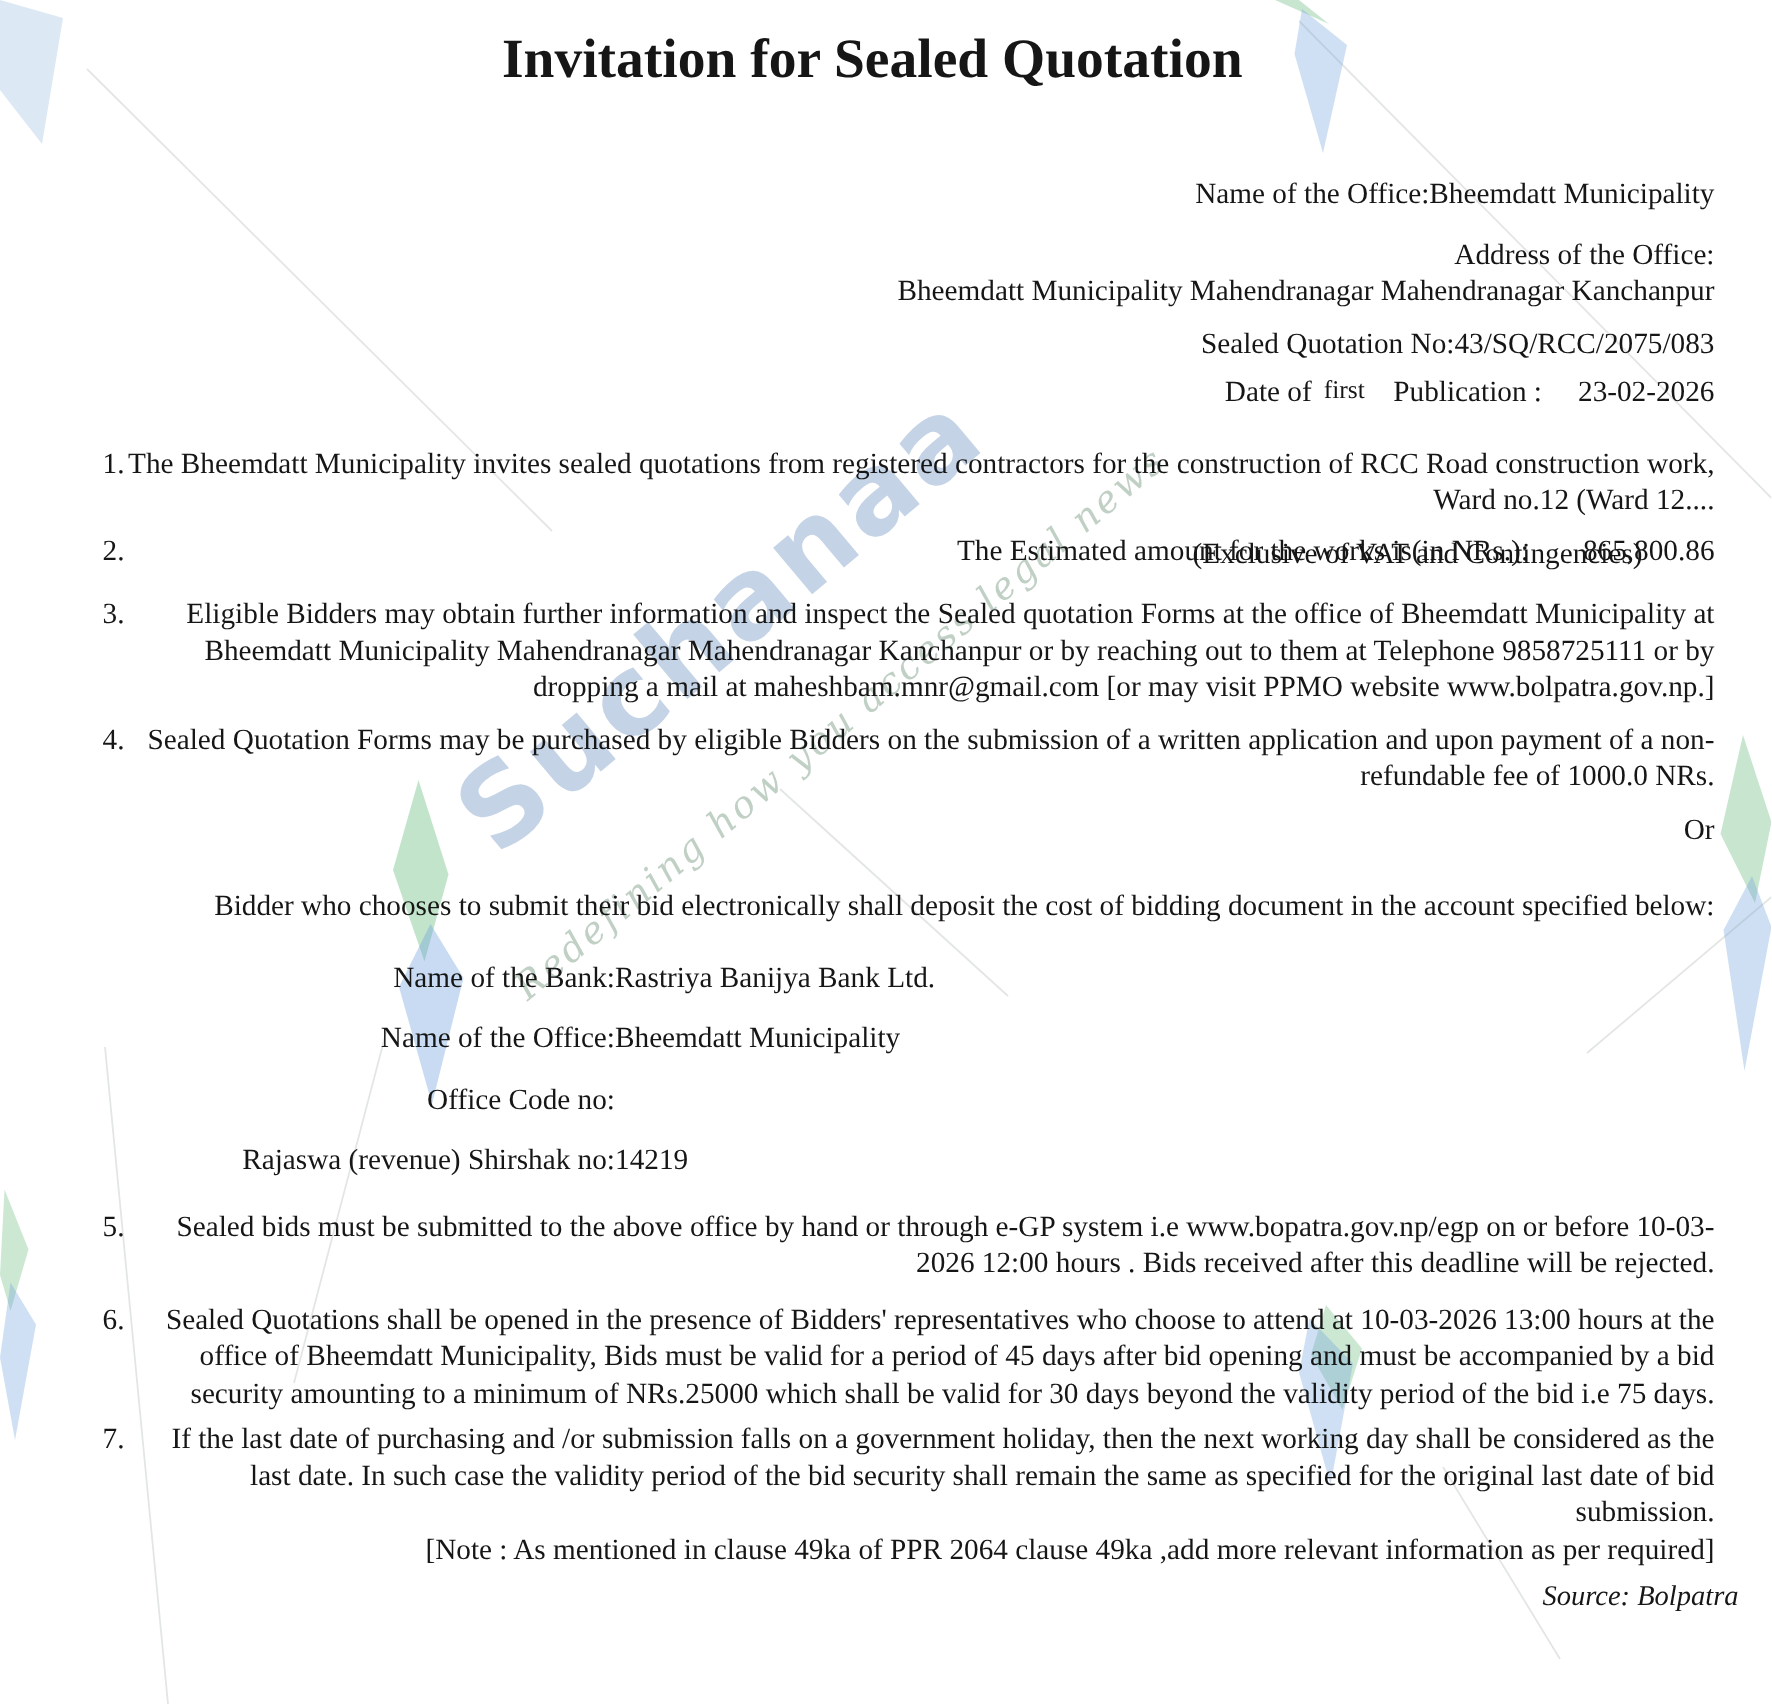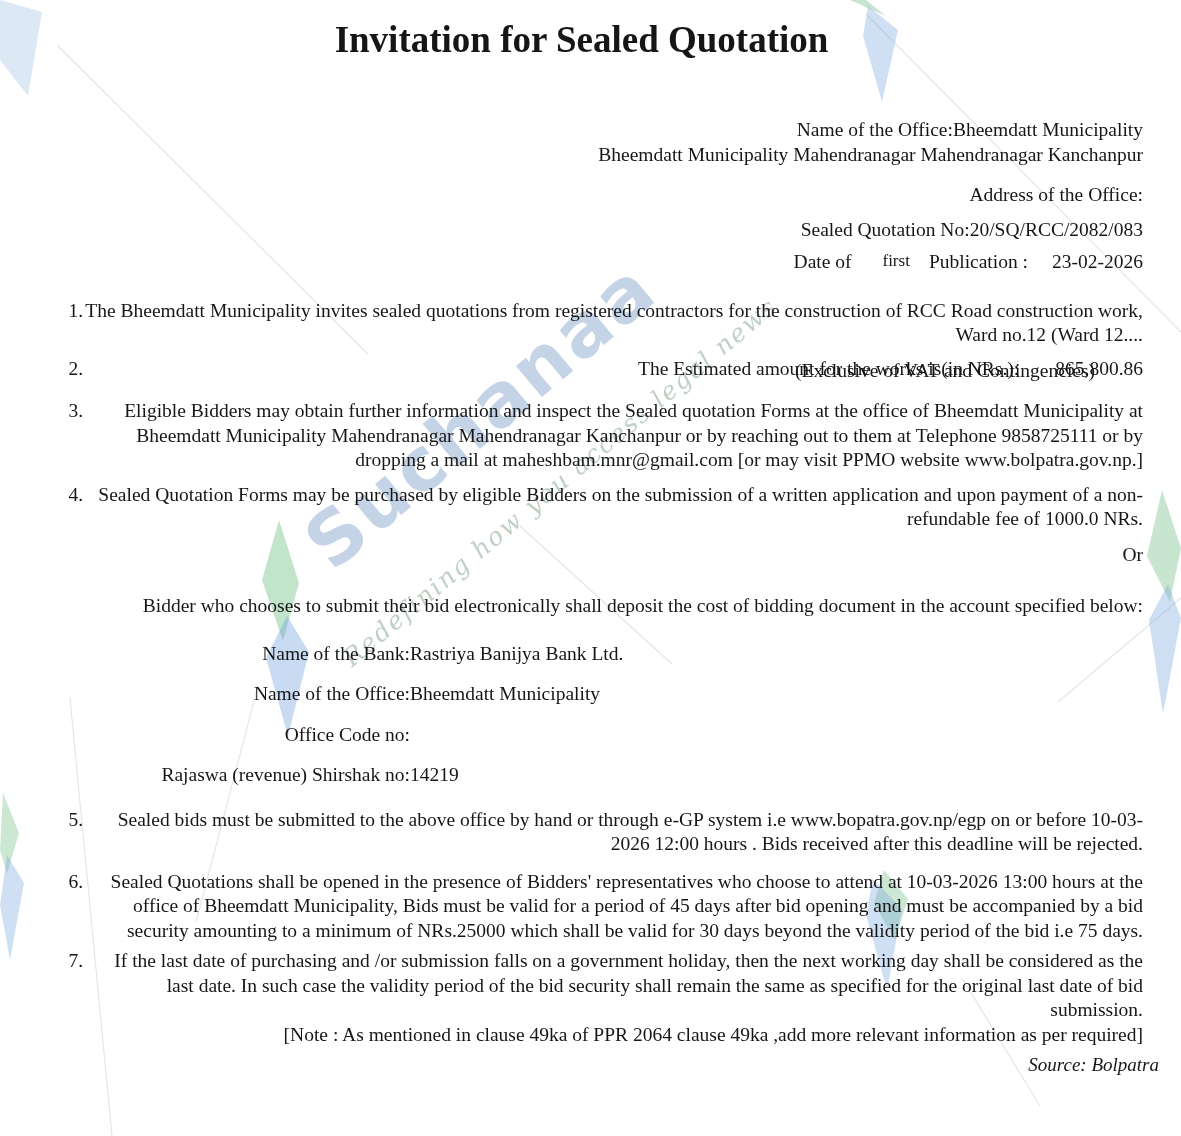--- a/index.html
+++ b/index.html
@@ -16,21 +16,21 @@
         color:rgba(140,170,150,0.55);white-space:nowrap;}
   .content{position:absolute;inset:0;z-index:2;padding:0 38px 0 20px;}
   .title{font-size:37px;line-height:44px;font-weight:bold;text-align:center;margin:18px 0 0 0;}
   .content p,.content div{font-size:19.5px;line-height:24.5px;text-align:right;}
   .line{margin:0;}
   .office{margin-top:56px;}
   .addr-label{margin-top:16px;}
   .addr-value{margin-top:0;}
   .quote-line{margin-top:10px;}
   .date-line{margin-top:8px;}
-  .date-first{font-size:17px;margin-left:31px;position:relative;top:-2px;}
+  .date-first{font-size:17px;margin-left:8px;position:relative;top:-2px;}
   .date-pub{margin-left:19px;}
   .date-val{margin-left:24px;}
   .clause{display:flex;}
   .clause .num{width:61px;flex:none;padding-left:2px;}
   .clause .body{flex:1;}
   .c1{margin-top:23px;} .c2{margin-top:9px;} .c3{margin-top:18px;} .c4{margin-top:10px;}
   .c5{margin-top:20px;} .c6{margin-top:13px;} .c7{margin-top:6px;}
   .c2 .body{position:relative;}
   .amount{margin-left:36px;}
   .vat-note{position:absolute;left:712px;top:2px;white-space:nowrap;}
@@ -72,24 +72,24 @@
   </svg>
 
   <div class="wm-brand">Suchanaa</div>
   <div class="wm-tag">Redefining how you access legal news</div>
 
   <div class="content">
     <h1 class="title">Invitation for Sealed Quotation</h1>
 
     <p class="line office"><span>Name of the Office:</span><span>Bheemdatt Municipality</span></p>
 
+    <p class="line addr-label">Address of the Office:</p>
     <p class="line addr-value">Bheemdatt Municipality Mahendranagar Mahendranagar Kanchanpur</p>
-    <p class="line addr-label">Address of the Office:</p>
 
-    <p class="line quote-line"><span>Sealed Quotation No:</span><span>20/SQ/RCC/2082/083</span></p>
+    <p class="line quote-line"><span>Sealed Quotation No:</span><span>43/SQ/RCC/2075/083</span></p>
 
     <p class="line date-line"><span>Date of</span><span class="date-first">first</span><span class="date-pub">Publication :</span><span class="date-val">23-02-2026</span></p>
 
     <div class="clause c1">
       <div class="num">1.</div>
       <div class="body">The Bheemdatt Municipality invites sealed quotations from registered contractors for the construction of RCC Road construction work, Ward no.12 (Ward 12....</div>
     </div>
 
     <div class="clause c2">
       <div class="num">2.</div>

